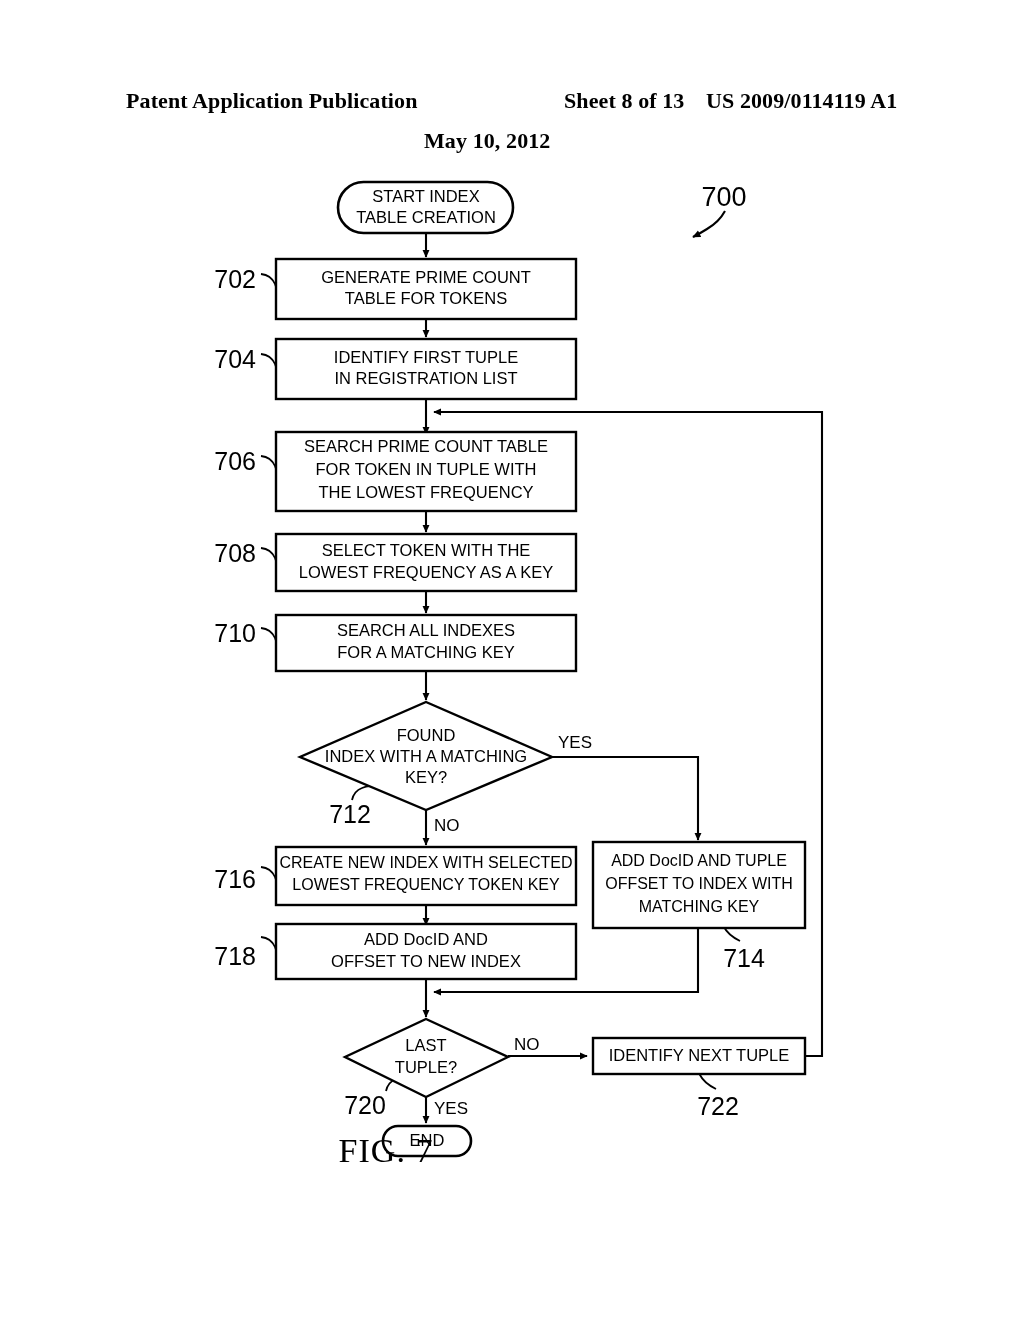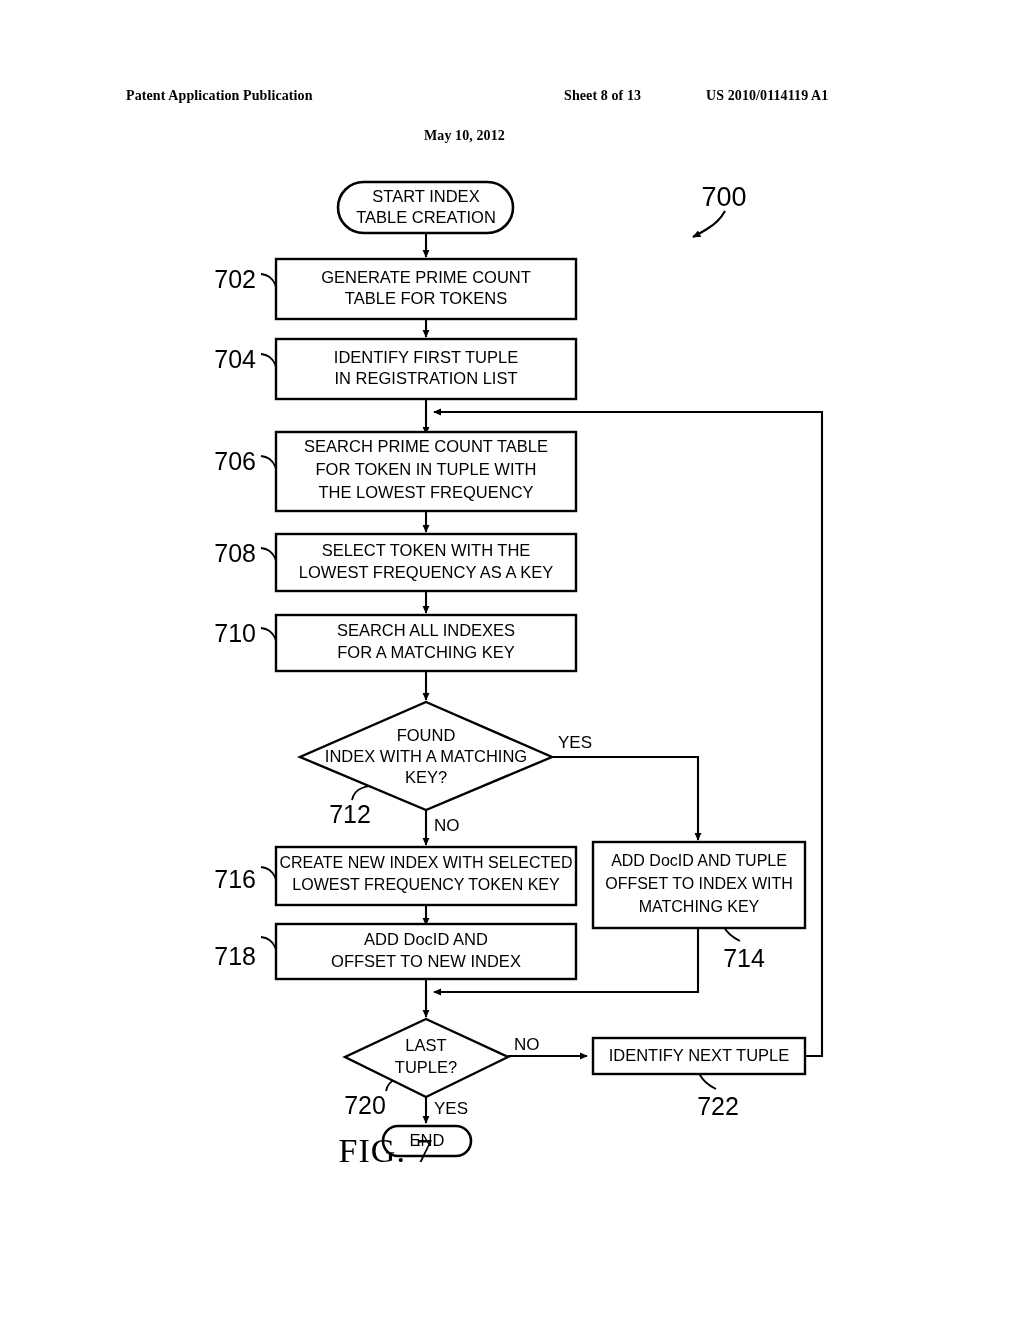--- a/index.html
+++ b/index.html
@@ -18,21 +18,21 @@
 
   
   #patent-header {
     position: absolute;
     top: 88px;
     left: 0;
     width: 880px;
     height: 26px;
     font-family: "Liberation Serif", serif;
     font-weight: bold;
-    font-size: 14px;
+    font-size: 22px;
     letter-spacing: 0.1px;
     white-space: nowrap;
   }
   #patent-header .hdr-pub   { position: absolute; left: 126px; top: 0; }
   #patent-header .hdr-date  { position: absolute; left: 424px; top: 0; margin-top: 40px; }
   #patent-header .hdr-sheet { position: absolute; left: 564px; top: 0; }
   #patent-header .hdr-num   { position: absolute; left: 706px; top: 0; }
 
   
   #fig-caption {
@@ -106,21 +106,21 @@
     dominant-baseline: middle;
   }
 </style>
 </head>
 <body>
 
 <div id="patent-header">
   <span class="hdr-pub">Patent Application Publication</span>
   <span class="hdr-date">May 10, 2012</span>
   <span class="hdr-sheet">Sheet 8 of 13</span>
-  <span class="hdr-num">US 2010/0114119 A1</span>
+  <span class="hdr-num">US 2009/0114119 A1</span>
 </div>
 
 <svg id="flow-svg" viewBox="0 0 1024 1320">
 
   <defs>
     <marker id="arrowhead" markerWidth="9" markerHeight="9" refX="7.4" refY="3.6" orient="auto" markerUnits="userSpaceOnUse">
       <path d="M0,0 L8.2,3.6 L0,7.2 Z" fill="#000000"></path>
     </marker>
   </defs>
 

